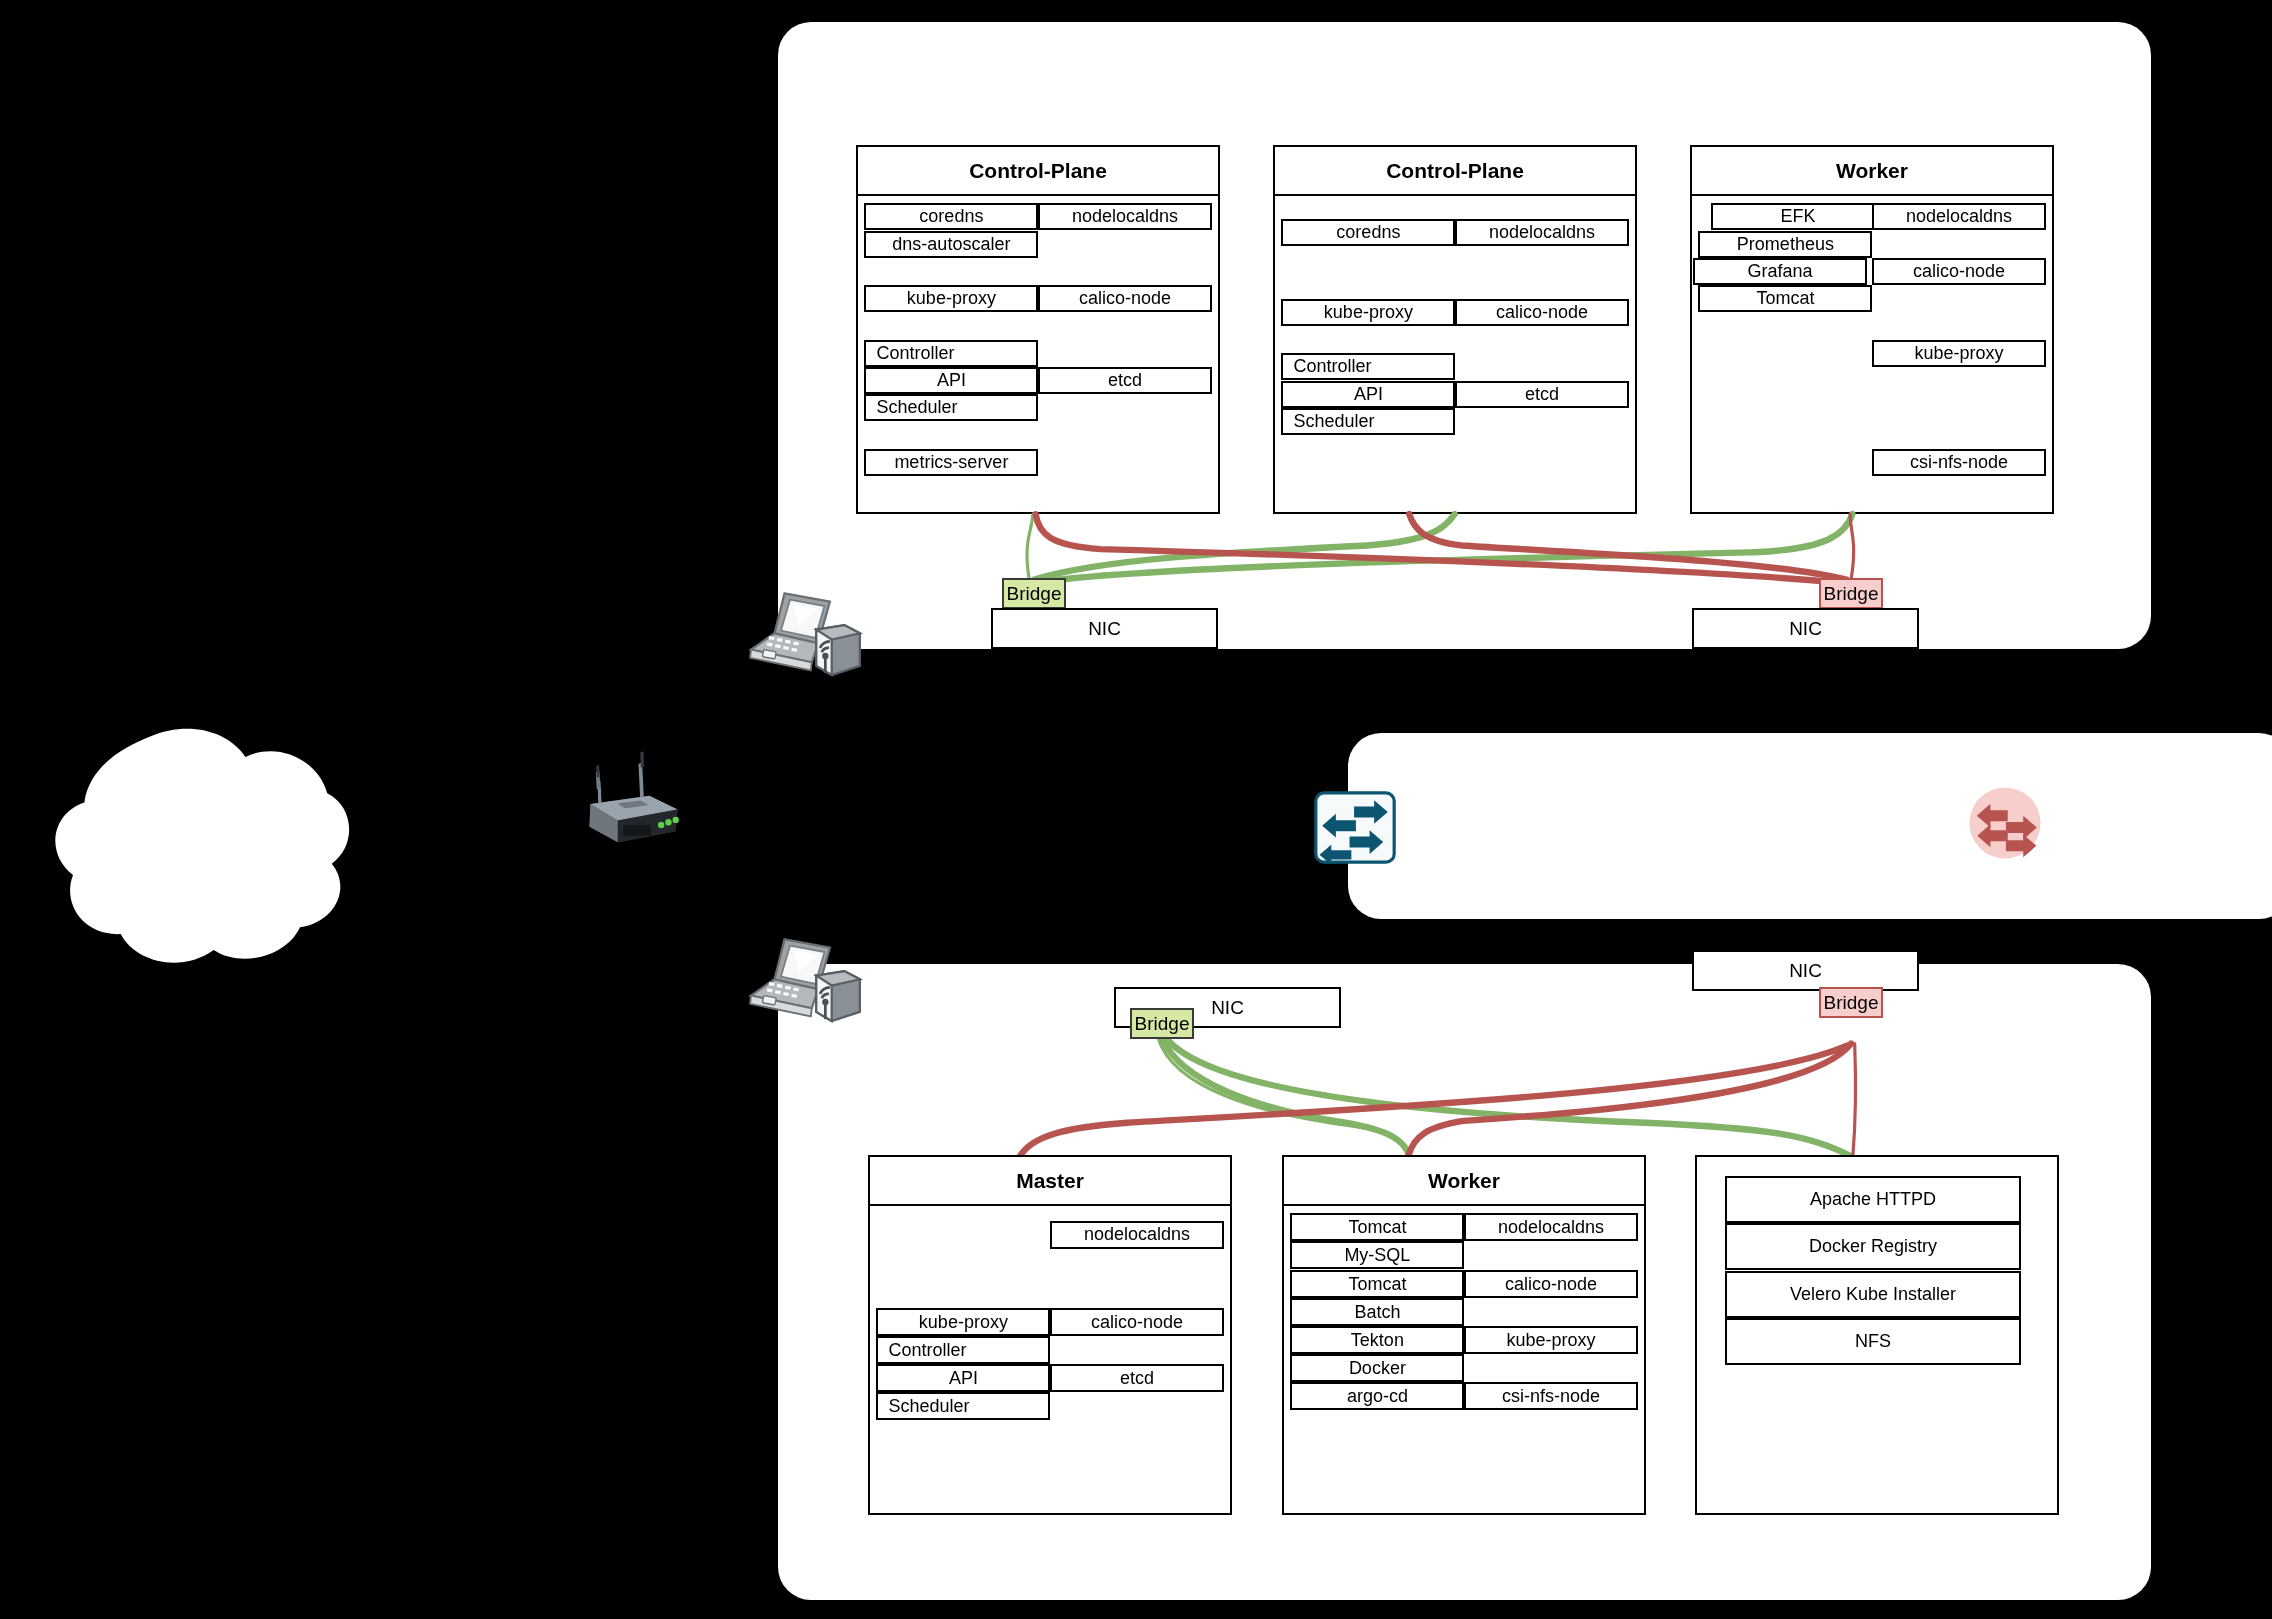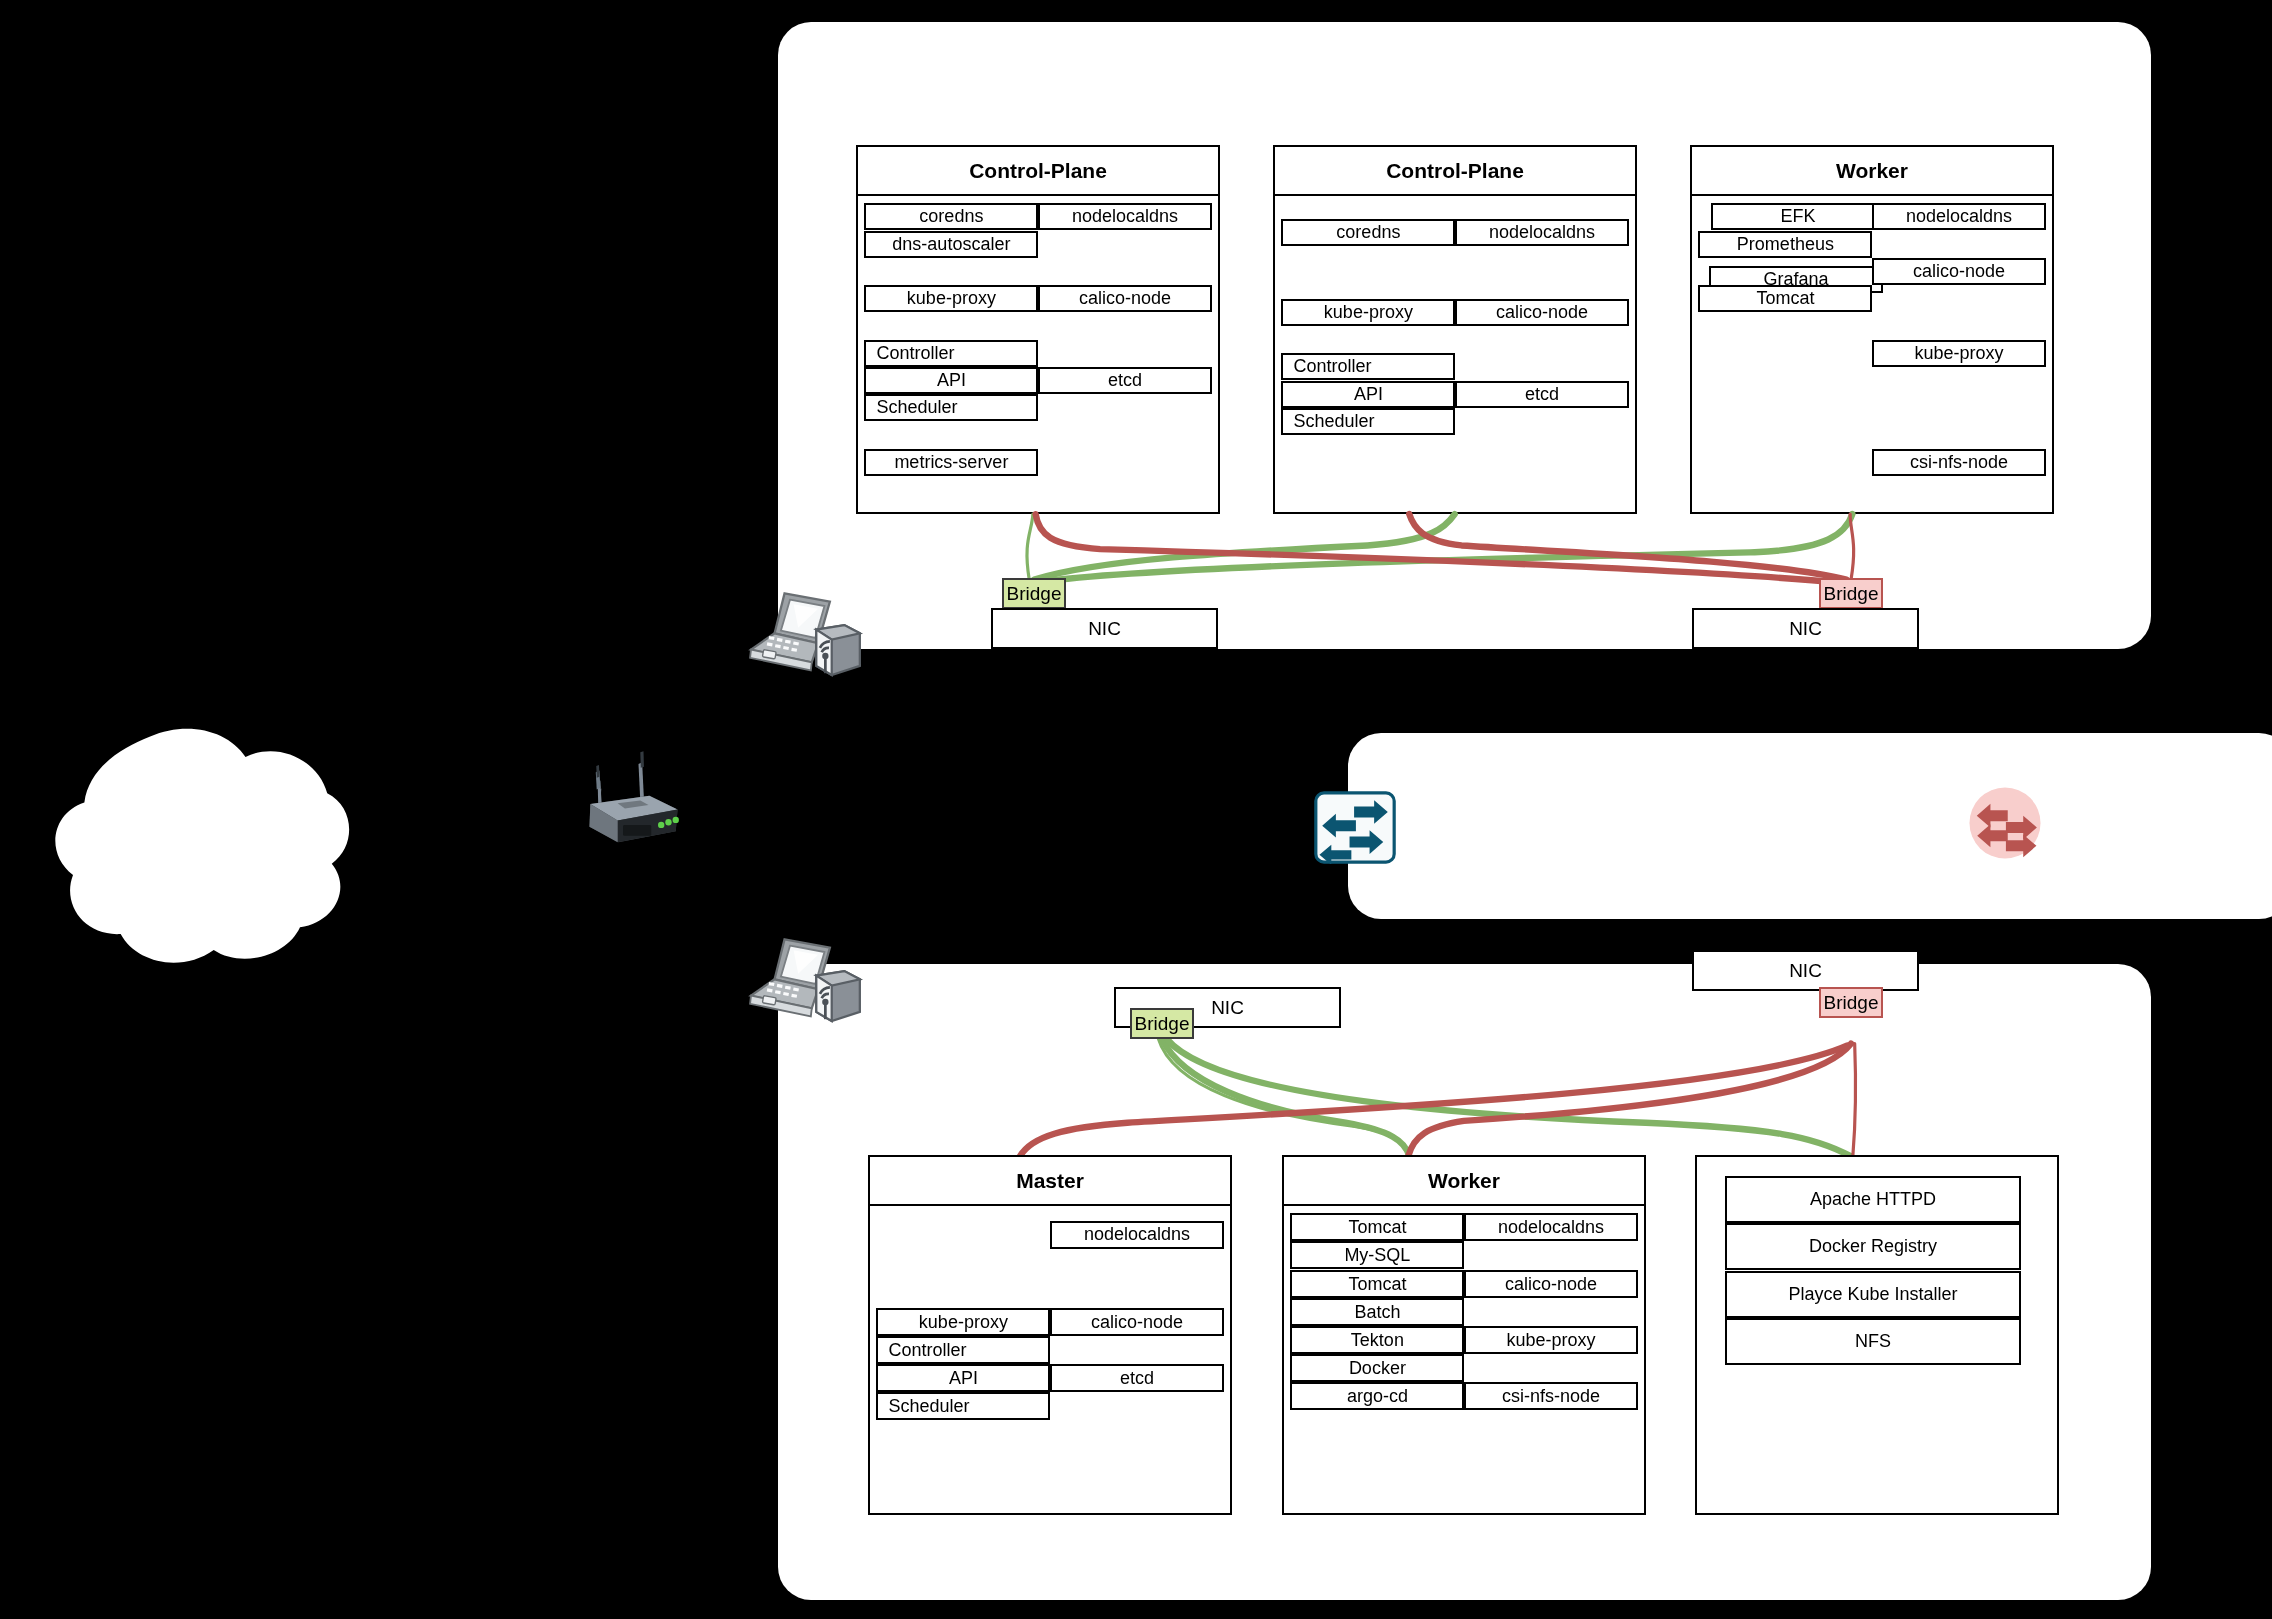--- a/index.html
+++ b/index.html
@@ -78,21 +78,21 @@
       <div class="pod" style="left:6.4px;top:212px;width:174px;height:27px;justify-content:flex-start;padding-left:10px;">Scheduler</div>
     </div>
   </div>
 
   <div class="nodebox" style="left:1690px;top:145px;width:364px;height:369px;">
     <div class="title">Worker</div>
     <div class="body" style="height:317px;">
       <div class="pod" style="left:19px;top:7.3px;width:174px;height:27px;text-align:center;">EFK</div>
       <div class="pod" style="left:180px;top:7.3px;width:174px;height:27px;">nodelocaldns</div>
       <div class="pod" style="left:6.4px;top:35px;width:174px;height:27px;">Prometheus</div>
-      <div class="pod" style="left:17px;top:62px;width:174px;height:27px;margin-top:8px;">Grafana</div>
+      <div class="pod" style="left:1px;top:62px;width:174px;height:27px;">Grafana</div>
       <div class="pod" style="left:180px;top:62px;width:174px;height:27px;">calico-node</div>
       <div class="pod" style="left:6.4px;top:89px;width:174px;height:27px;">Tomcat</div>
       <div class="pod" style="left:180px;top:144px;width:174px;height:27px;">kube-proxy</div>
       <div class="pod" style="left:180px;top:253px;width:174px;height:27px;">csi-nfs-node</div>
     </div>
   </div>
 
   <svg class="wires" width="2293" height="1620" viewBox="0 0 5044 3564">
     <g fill="none" stroke-linecap="round">
 
@@ -258,19 +258,19 @@
       <div class="pod" style="left:6.4px;top:148px;width:174px;height:28px;">Docker</div>
       <div class="pod" style="left:6.4px;top:176px;width:174px;height:28px;">argo-cd</div>
       <div class="pod" style="left:180px;top:176px;width:174px;height:28px;">csi-nfs-node</div>
     </div>
   </div>
 
   <div class="nodebox" style="left:1695px;top:1155px;width:364px;height:360px;">
     <div class="body" style="height:308px;">
       <div class="pod" style="left:28px;top:19px;width:296px;height:47px;">Apache HTTPD</div>
       <div class="pod" style="left:28px;top:66px;width:296px;height:47px;">Docker Registry</div>
-      <div class="pod" style="left:28px;top:114px;width:296px;height:47px;">Playce Kube Installer</div>
+      <div class="pod" style="left:28px;top:114px;width:296px;height:47px;">Velero Kube Installer</div>
       <div class="pod" style="left:28px;top:161px;width:296px;height:47px;">NFS</div>
     </div>
   </div>
 
 </div>
 
 
 </body></html>

